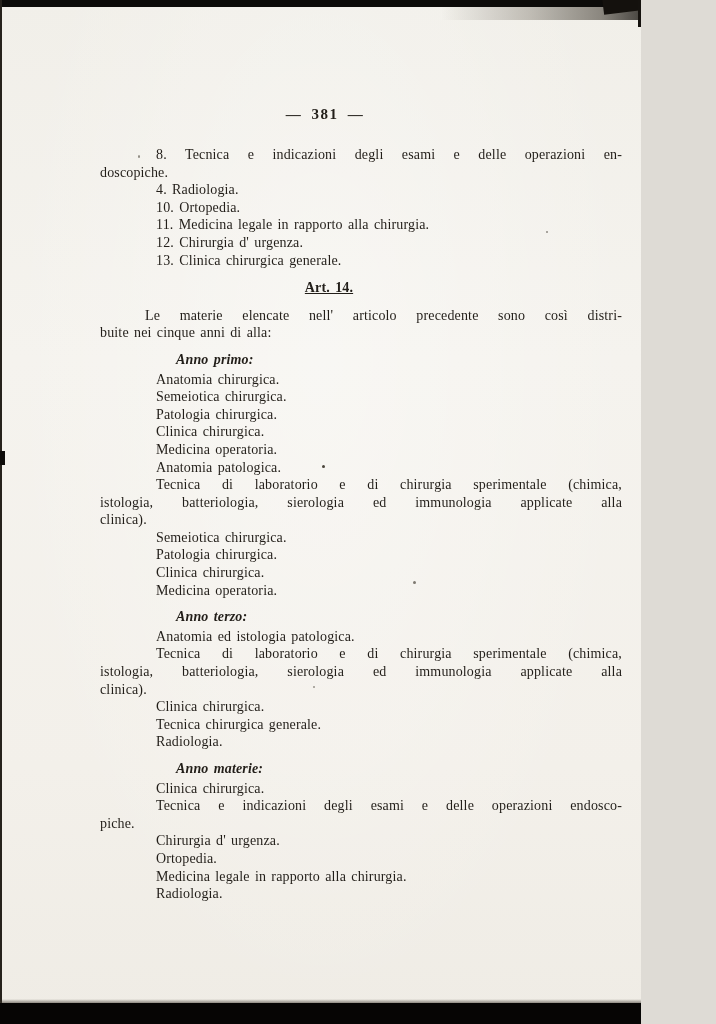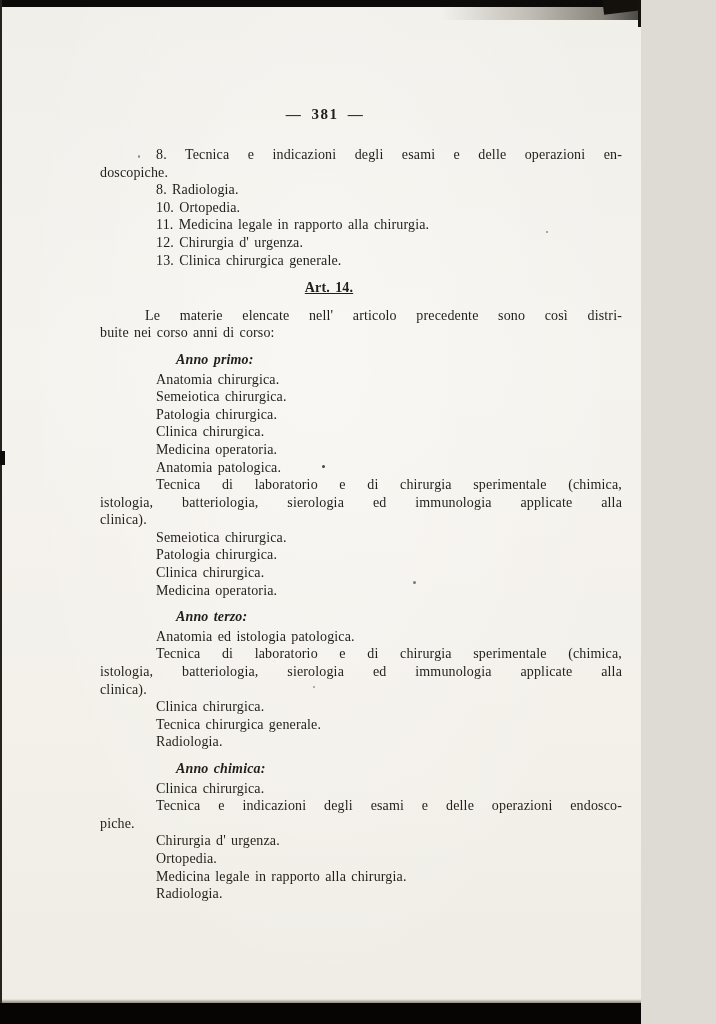--- a/index.html
+++ b/index.html
@@ -78,28 +78,28 @@
   <div class="speckle sp2"></div>
   <div class="speckle sp3"></div>
   <div class="speckle sp4"></div>
   <div class="speckle sp5"></div>
 
   <div class="content">
     <div class="page-number">— 381 —</div>
     <div id="doc-body">
         <div class="line item just">8. Tecnica e indicazioni degli esami e delle operazioni en-</div>
         <div class="line flush">doscopiche.</div>
-        <div class="line item">8. Radiologia.</div>
+        <div class="line item">4. Radiologia.</div>
         <div class="line item">10. Ortopedia.</div>
         <div class="line item">11. Medicina legale in rapporto alla chirurgia.</div>
         <div class="line item">12. Chirurgia d' urgenza.</div>
         <div class="line item">13. Clinica chirurgica generale.</div>
         <div class="line center gap-before gap-after">Art. 14.</div>
         <div class="line first just">Le materie elencate nell' articolo precedente sono così distri-</div>
-        <div class="line flush">buite nei corso anni di corso:</div>
+        <div class="line flush">buite nei cinque anni di alla:</div>
         <div class="line anno gap-before">Anno primo:</div>
         <div class="line item">Anatomia chirurgica.</div>
         <div class="line item">Semeiotica chirurgica.</div>
         <div class="line item">Patologia chirurgica.</div>
         <div class="line item">Clinica chirurgica.</div>
         <div class="line item">Medicina operatoria.</div>
         <div class="line item">Anatomia patologica.</div>
         <div class="line item just">Tecnica di laboratorio e di chirurgia sperimentale (chimica,</div>
         <div class="line flush just">istologia, batteriologia, sierologia ed immunologia applicate alla</div>
         <div class="line flush">clinica).</div>
@@ -108,21 +108,21 @@
         <div class="line item">Clinica chirurgica.</div>
         <div class="line item">Medicina operatoria.</div>
         <div class="line anno gap-before">Anno terzo:</div>
         <div class="line item">Anatomia ed istologia patologica.</div>
         <div class="line item just">Tecnica di laboratorio e di chirurgia sperimentale (chimica,</div>
         <div class="line flush just">istologia, batteriologia, sierologia ed immunologia applicate alla</div>
         <div class="line flush">clinica).</div>
         <div class="line item">Clinica chirurgica.</div>
         <div class="line item">Tecnica chirurgica generale.</div>
         <div class="line item">Radiologia.</div>
-        <div class="line anno gap-before">Anno chimica:</div>
+        <div class="line anno gap-before">Anno materie:</div>
         <div class="line item">Clinica chirurgica.</div>
         <div class="line item just">Tecnica e indicazioni degli esami e delle operazioni endosco-</div>
         <div class="line flush">piche.</div>
         <div class="line item">Chirurgia d' urgenza.</div>
         <div class="line item">Ortopedia.</div>
         <div class="line item">Medicina legale in rapporto alla chirurgia.</div>
         <div class="line item">Radiologia.</div>
       </div>
   </div>
 </div>

